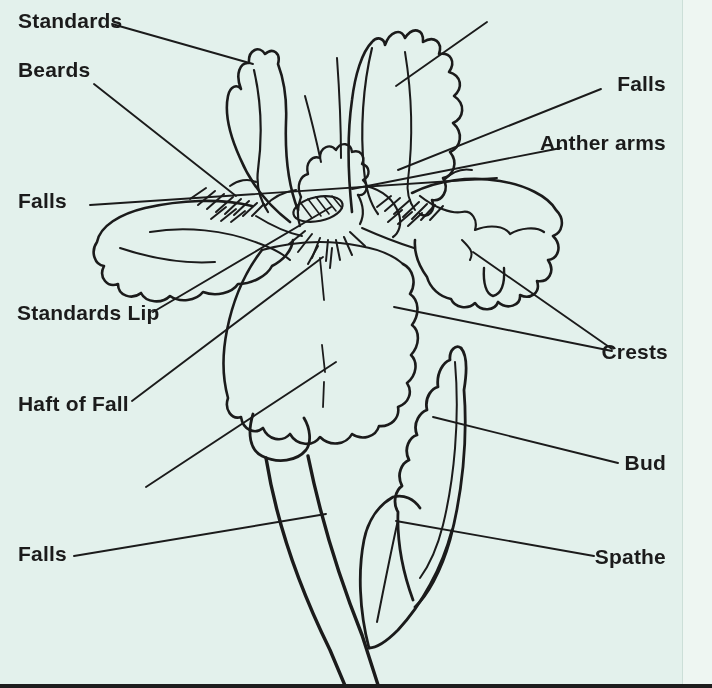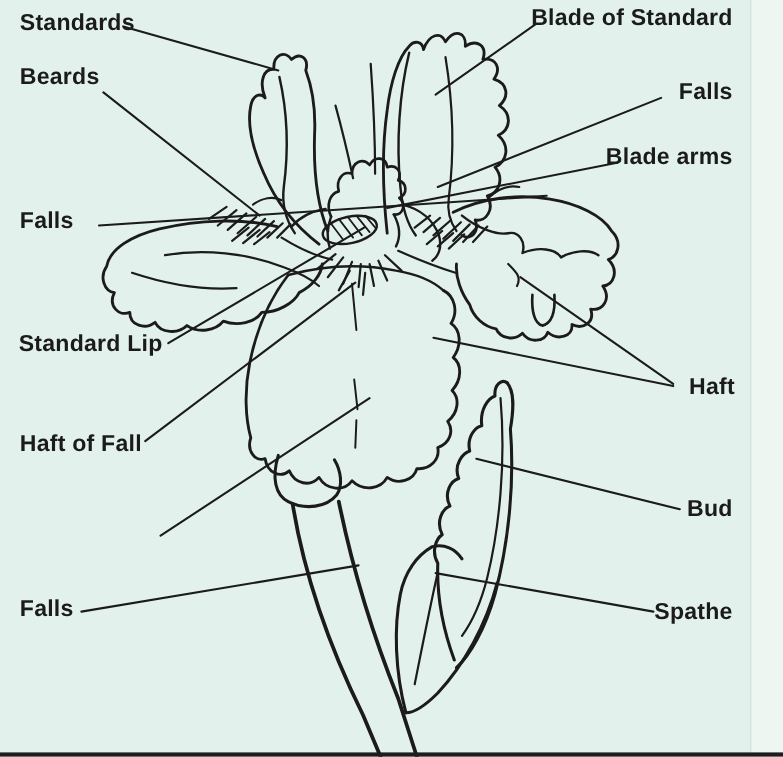--- a/index.html
+++ b/index.html
@@ -180,26 +180,25 @@
       <line x1="146" y1="487" x2="336" y2="362"></line>
       <line x1="618" y1="463" x2="433" y2="417"></line>
       <line x1="74" y1="556" x2="326" y2="514"></line>
       <line x1="594" y1="556" x2="396" y2="521"></line>
     </g>
   </svg>
 
   <div class="label" style="left:18px;top:10px">Standards</div>
   <div class="label" style="left:18px;top:59px">Beards</div>
   <div class="label" style="left:18px;top:190px">Falls</div>
-  <div class="label" style="left:17px;top:302px">Standard Lip</div>
+  <div class="label" style="left:17px;top:302px">Standards Lip</div>
   <div class="label" style="left:18px;top:393px">Haft of Fall</div>
   <div class="label" style="left:18px;top:543px">Falls</div>
 
-  <div class="label right" style="right:46px;top:6px">Blade of Standard</div>
   <div class="label right" style="right:46px;top:73px">Falls</div>
-  <div class="label right" style="right:46px;top:132px">Blade arms</div>
-  <div class="label right" style="right:44px;top:341px">Haft</div>
+  <div class="label right" style="right:46px;top:132px">Anther arms</div>
+  <div class="label right" style="right:44px;top:341px">Crests</div>
   <div class="label right" style="right:46px;top:452px">Bud</div>
   <div class="label right" style="right:46px;top:546px">Spathe</div>
 
   <div class="page-edge"></div>
   <div class="bottom-strip"></div>
 </div>
 
 </body></html>

